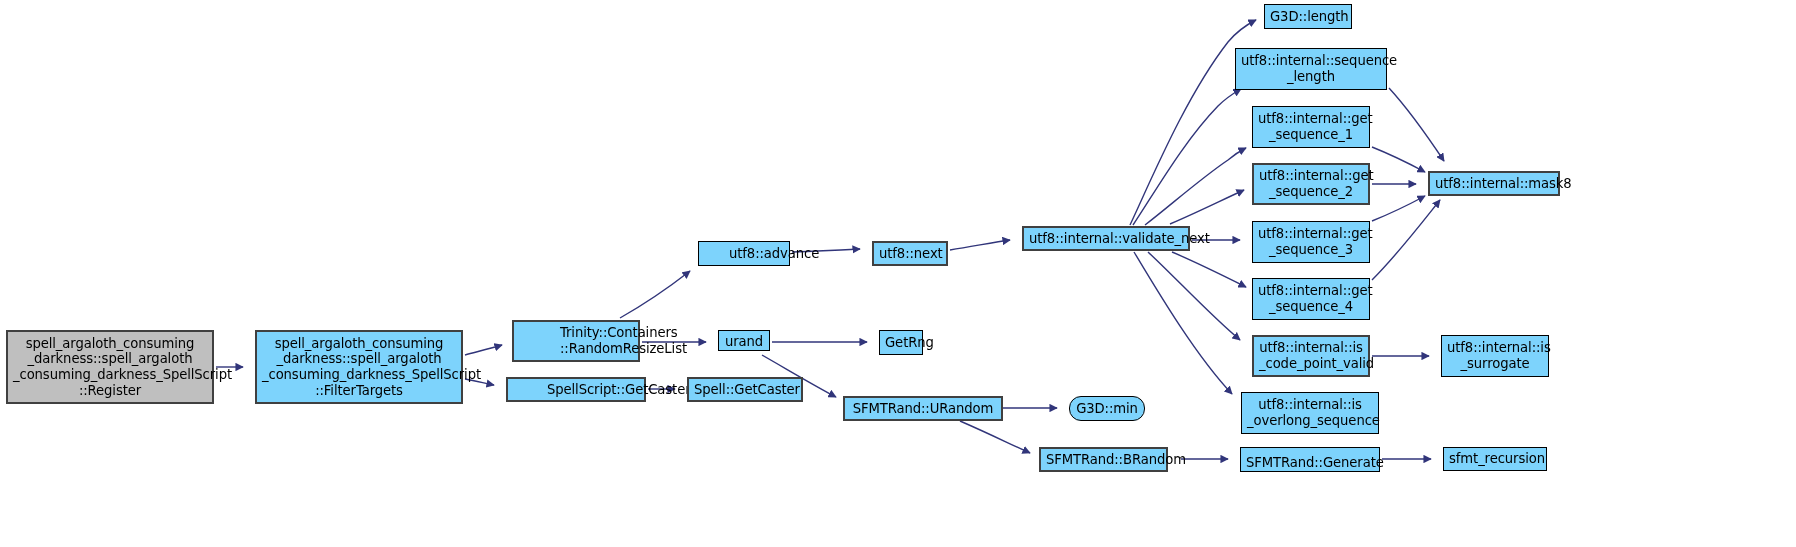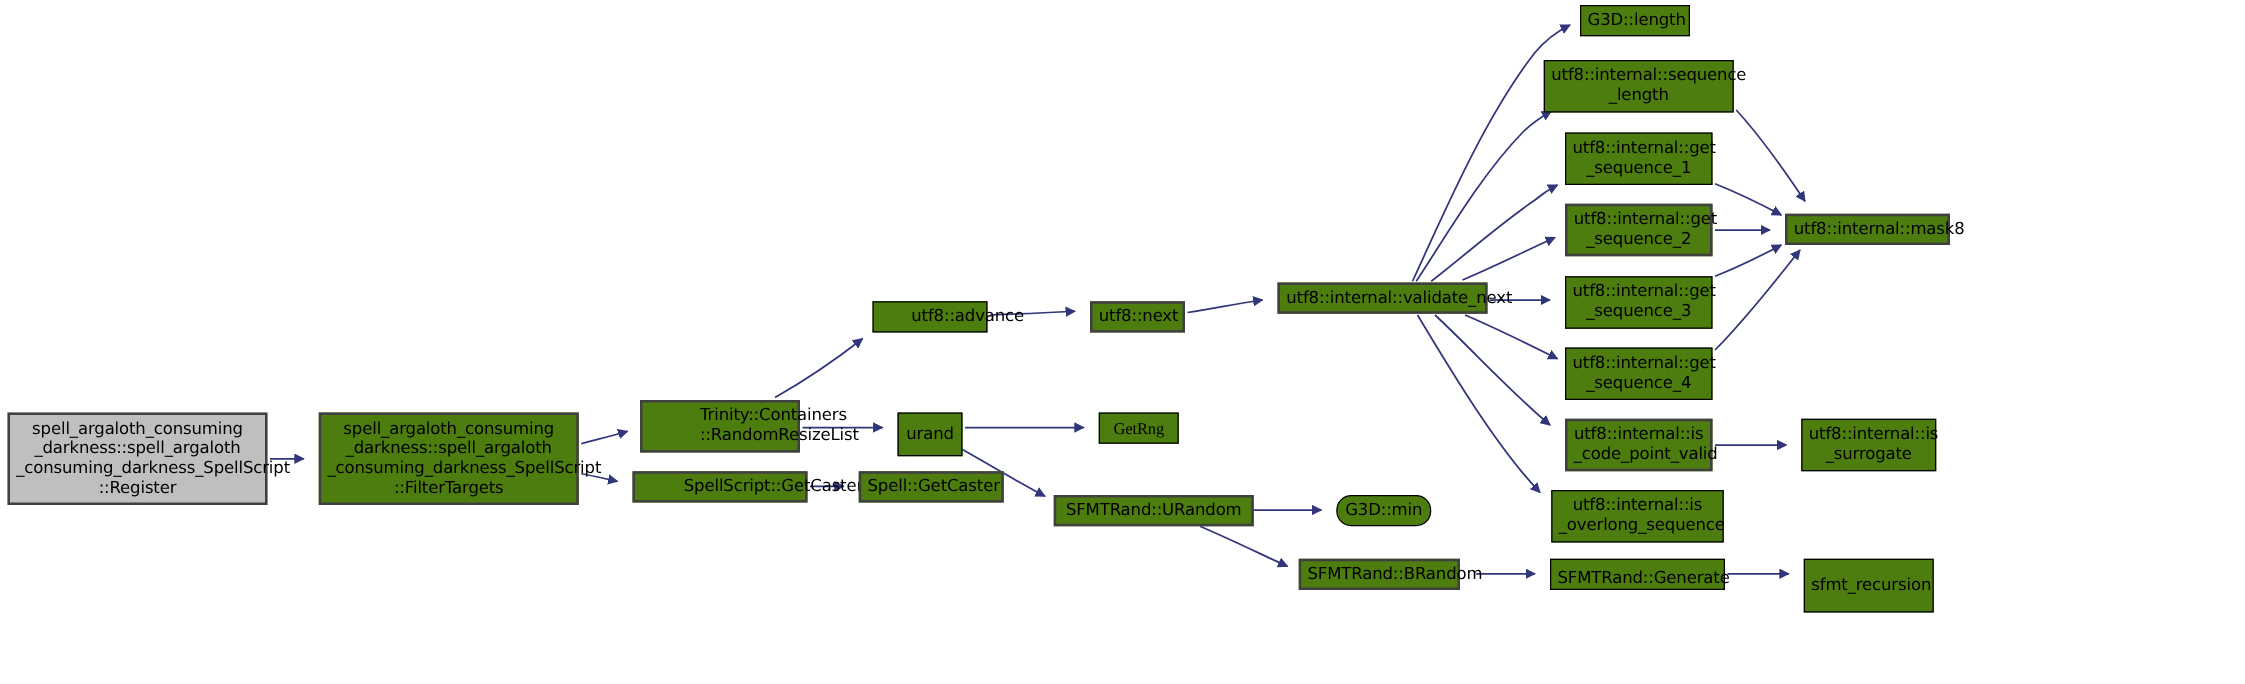--- a/index.html
+++ b/index.html
@@ -24,21 +24,21 @@
     height: 547px;
     pointer-events: none;
   }
   .node {
     position: absolute;
     box-sizing: border-box;
     display: flex;
     align-items: center;
     justify-content: center;
     text-align: center;
-    background: #4d7c0f;
+    background: #7dd3fc;
     border: 1px solid #000000;
     color: #000000;
     font-size: 13.2px;
     line-height: 15.6px;
     letter-spacing: -0.1px;
     white-space: pre;
     z-index: 2;
   }
   .node.thick {
     border: 2px solid #404040;
@@ -104,29 +104,29 @@
 ::Register</span></div>
       <div class="node thick" style="left: 255px; top: 330px; width: 208px; height: 74px;"><span class="node-label">spell_argaloth_consuming
 _darkness::spell_argaloth
 _consuming_darkness_SpellScript
 ::FilterTargets</span></div>
       <div class="node thick" style="left: 512px; top: 320px; width: 128px; height: 42px; padding-left: 41px;"><span class="node-label">Trinity::Containers
 ::RandomResizeList</span></div>
       <div class="node thick" style="left: 506px; top: 377px; width: 140px; height: 25px; padding-left: 34px;"><span class="node-label">SpellScript::GetCaster</span></div>
       <div class="node thick" style="left: 687px; top: 377px; width: 116px; height: 25px;"><span class="node-label">Spell::GetCaster</span></div>
       <div class="node" style="left: 698px; top: 241px; width: 92px; height: 25px; padding-left: 25px;"><span class="node-label">utf8::advance</span></div>
-      <div class="node" style="left: 718px; top: 330px; width: 52px; height: 35px;"><span class="node-label">urand</span></div>
-      <div class="node" style="left: 879px; top: 330px; width: 64px; height: 25px; font-family: Liberation Serif, serif;"><span class="node-label">GetRng</span></div>
+      <div class="node" style="left: 718px; top: 330px; width: 52px; height: 21px; align-items: flex-end;"><span class="node-label">urand</span></div>
+      <div class="node" style="left: 879px; top: 330px; width: 44px; height: 25px;"><span class="node-label">GetRng</span></div>
       <div class="node thick" style="left: 872px; top: 241px; width: 76px; height: 25px;"><span class="node-label">utf8::next</span></div>
       <div class="node thick" style="left: 1022px; top: 226px; width: 168px; height: 25px;"><span class="node-label">utf8::internal::validate_next</span></div>
       <div class="node thick" style="left: 843px; top: 396px; width: 160px; height: 25px;"><span class="node-label">SFMTRand::URandom</span></div>
       <div class="node" style="left: 1069px; top: 396px; width: 76px; height: 25px; border-radius: 12px;"><span class="node-label">G3D::min</span></div>
       <div class="node thick" style="left: 1039px; top: 447px; width: 129px; height: 25px; text-align: right;"><span class="node-label">SFMTRand::BRandom</span></div>
       <div class="node" style="left: 1240px; top: 447px; width: 140px; height: 25px; align-items: flex-end;"><span class="node-label">SFMTRand::Generate</span></div>
-      <div class="node" style="left: 1443px; top: 447px; width: 104px; height: 43px;"><span class="node-label">sfmt_recursion</span></div>
+      <div class="node" style="left: 1443px; top: 447px; width: 104px; height: 24px;"><span class="node-label">sfmt_recursion</span></div>
       <div class="node" style="left: 1264px; top: 4px; width: 88px; height: 25px;"><span class="node-label">G3D::length</span></div>
       <div class="node" style="left: 1235px; top: 48px; width: 152px; height: 42px;"><span class="node-label">utf8::internal::sequence
 _length</span></div>
       <div class="node" style="left: 1252px; top: 106px; width: 118px; height: 42px;"><span class="node-label">utf8::internal::get
 _sequence_1</span></div>
       <div class="node thick" style="left: 1252px; top: 163px; width: 118px; height: 42px;"><span class="node-label">utf8::internal::get
 _sequence_2</span></div>
       <div class="node" style="left: 1252px; top: 221px; width: 118px; height: 42px;"><span class="node-label">utf8::internal::get
 _sequence_3</span></div>
       <div class="node" style="left: 1252px; top: 278px; width: 118px; height: 42px;"><span class="node-label">utf8::internal::get

